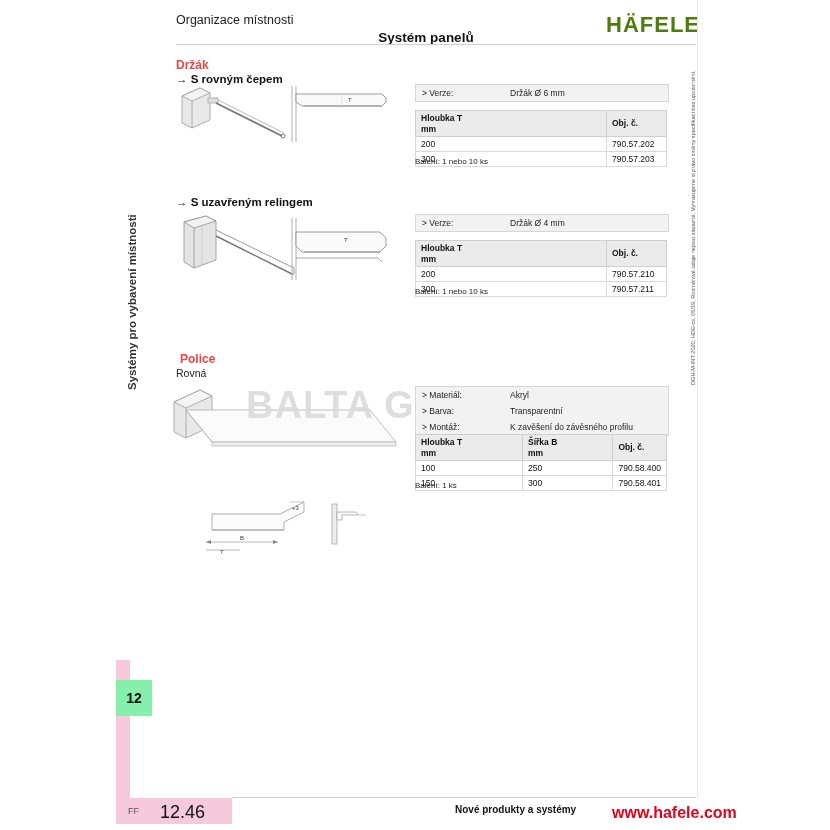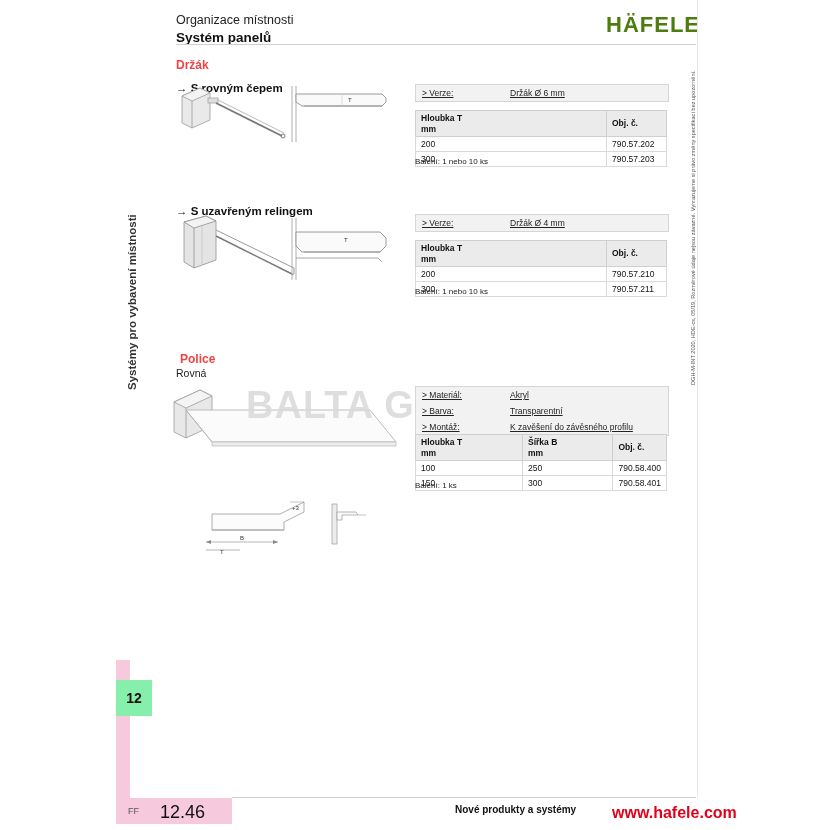--- a/index.html
+++ b/index.html
@@ -24,39 +24,39 @@
 
   .vert-text{
     position:absolute;left:126px;top:390px;
     transform:rotate(-90deg);transform-origin:left top;
     font-size:11.5px;color:#333;white-space:nowrap;font-weight:bold;
   }
 
   
   .header{position:absolute;left:176px;top:12px;width:500px;}
   .header .h1{font-size:12.5px;color:#222;line-height:1.35;}
-  .header .h2{font-size:13.5px;color:#111;font-weight:bold;line-height:1.35;}
+  .header .h2{font-size:13.5px;color:#111;font-weight:bold;line-height:1.35;text-align:center;}
   .logo{
     position:absolute;right:130px;top:12px;
     font-size:22px;font-weight:bold;letter-spacing:1px;color:#4d7c0f;
     font-family:"Liberation Sans",sans-serif;
   }
   .hr-top{position:absolute;left:176px;top:44px;width:520px;height:1px;background:#cfcfcf;}
 
   
   .sec-title{position:absolute;font-size:12px;font-weight:bold;color:#ef4444;}
-  .sec-sub{position:absolute;font-size:11.5px;color:#111;font-weight:bold;margin-top:9px;}
+  .sec-sub{position:absolute;font-size:11.5px;color:#111;font-weight:bold;}
   .sec-sub2{position:absolute;font-size:10.5px;color:#222;}
 
   
   .verze{
     position:absolute;border:1px solid #d6d6d6;background:#f2f2f2;
     font-size:8.5px;color:#222;
   }
-  .verze .row{display:flex;padding:3px 6px;text-decoration:underline;}
+  .verze .row{display:flex;padding:3px 6px;}
   .verze .c1{width:88px;}
   .verze .c2{flex:1;}
 
   table.spec{position:absolute;border-collapse:collapse;font-size:8.5px;color:#111;}
   table.spec th{
     background:#ebebeb;border:1px solid #cfcfcf;text-align:left;
     font-weight:bold;padding:2px 5px;font-size:8.5px;line-height:1.25;
   }
   table.spec td{border:1px solid #d9d9d9;padding:2px 5px;background:#fff;}
   .note{position:absolute;font-size:8px;color:#222;}

